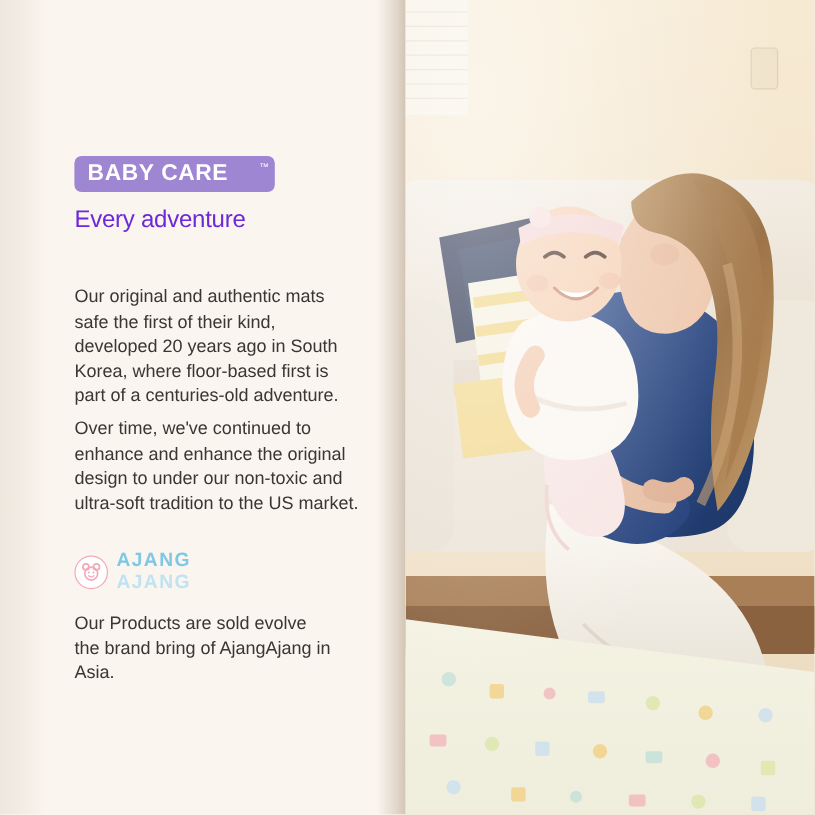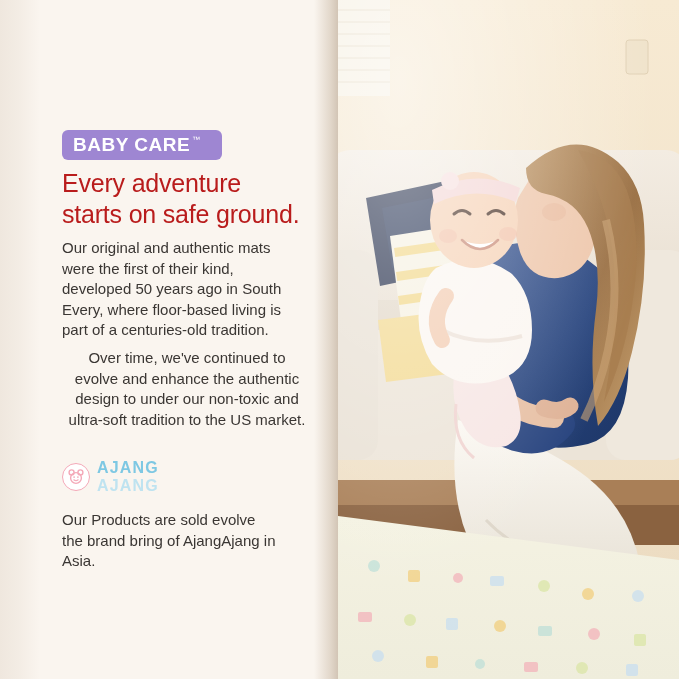--- a/index.html
+++ b/index.html
@@ -54,22 +54,23 @@
 
   
   .babycare-badge {
     position: absolute;
     left: 0;
     top: 130px;
     display: inline-flex;
     align-items: center;
     background: #9e86d2;
     border-radius: 6px;
-    padding: 5px 22px 6px 11px;
+    padding: 5px 5px 6px 11px;
     box-shadow: 0 0 0 0 rgba(0,0,0,0);
+    gap: 24px;
   }
   .babycare-badge .bc-text {
     color: #ffffff;
     font-family: "Liberation Sans", sans-serif;
     font-weight: bold;
     font-size: 19px;
     letter-spacing: 0.5px;
     line-height: 1;
     white-space: nowrap;
   }
@@ -82,42 +83,42 @@
     position: relative;
     top: -5px;
   }
 
   
   .headline {
     position: absolute;
     left: 0;
     top: 168px;
     width: 268px;
-    color: #b91c1c;
-    font-family: "Liberation Sans", sans-serif;
-    font-size: 25px;
+    color: #6d28d9;
+    font-family: "Liberation Sans", sans-serif;
+    font-size: 20px;
     line-height: 31px;
     font-weight: 400;
     letter-spacing: -0.2px;
   }
   .headline .l2 { display: block; }
 
   
   .para {
     position: absolute;
     left: 0;
     width: 250px;
     color: #3a3633;
     font-family: "Liberation Sans", sans-serif;
     font-size: 15px;
     line-height: 20.5px;
     font-weight: 400;
   }
   .para-1 { top: 238px; }
-  .para-2 { top: 348px; text-align: center; }
+  .para-2 { top: 348px; }
   .para-3 { top: 510px; }
   .para span { display: block; }
 
   
   .ajang-logo {
     position: absolute;
     left: 62px;
     top: 458px;
     width: 120px;
     height: 38px;
@@ -178,34 +179,33 @@
   <div class="left-panel">
     <div class="content">
 
       <div class="babycare-badge">
         <span class="bc-text">BABY CARE</span>
           <span class="bc-tm">™</span>
       </div>
 
       <div class="headline">
         <span class="l1">Every adventure</span>
-        <span class="l2">starts on safe ground.</span>
       </div>
 
       <div class="para para-1">
         <span>Our original and authentic mats</span>
-        <span>were the first of their kind,</span>
-        <span>developed 50 years ago in South</span>
-        <span>Every, where floor-based living is</span>
-        <span>part of a centuries-old tradition.</span>
+        <span>safe the first of their kind,</span>
+        <span>developed 20 years ago in South</span>
+        <span>Korea, where floor-based first is</span>
+        <span>part of a centuries-old adventure.</span>
       </div>
 
       <div class="para para-2">
         <span>Over time, we've continued to</span>
-        <span>evolve and enhance the authentic</span>
+        <span>enhance and enhance the original</span>
         <span>design to under our non-toxic and</span>
         <span>ultra-soft tradition to the US market.</span>
       </div>
 
       <div class="para para-3">
         <span>Our Products are sold evolve</span>
         <span>the brand bring of AjangAjang in Asia.</span>
       </div>
 
     </div>

